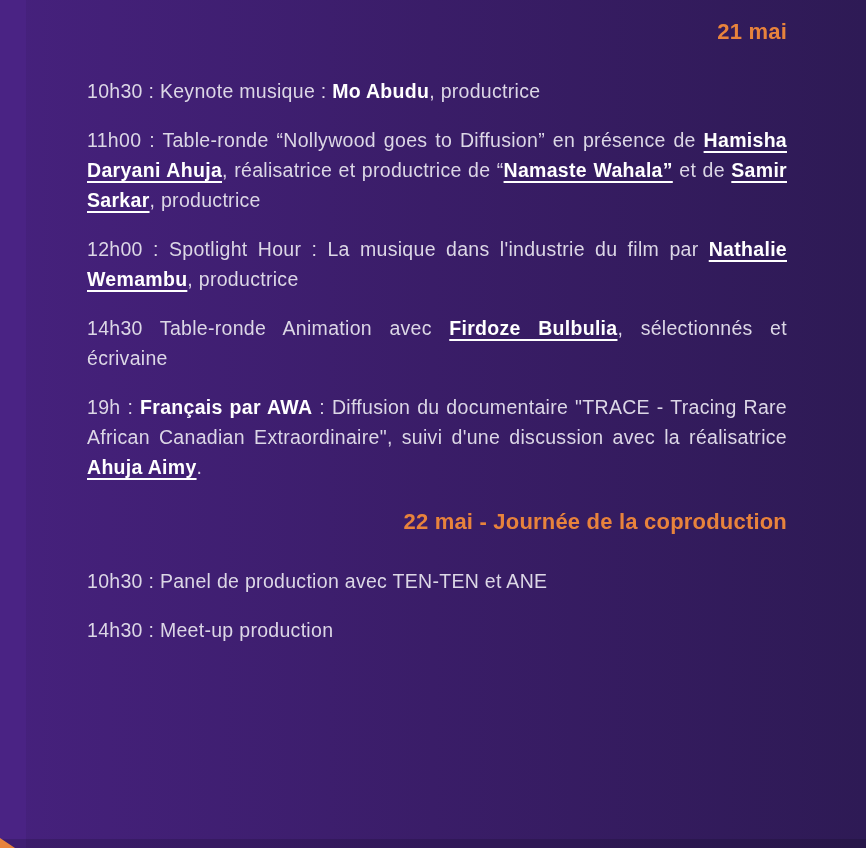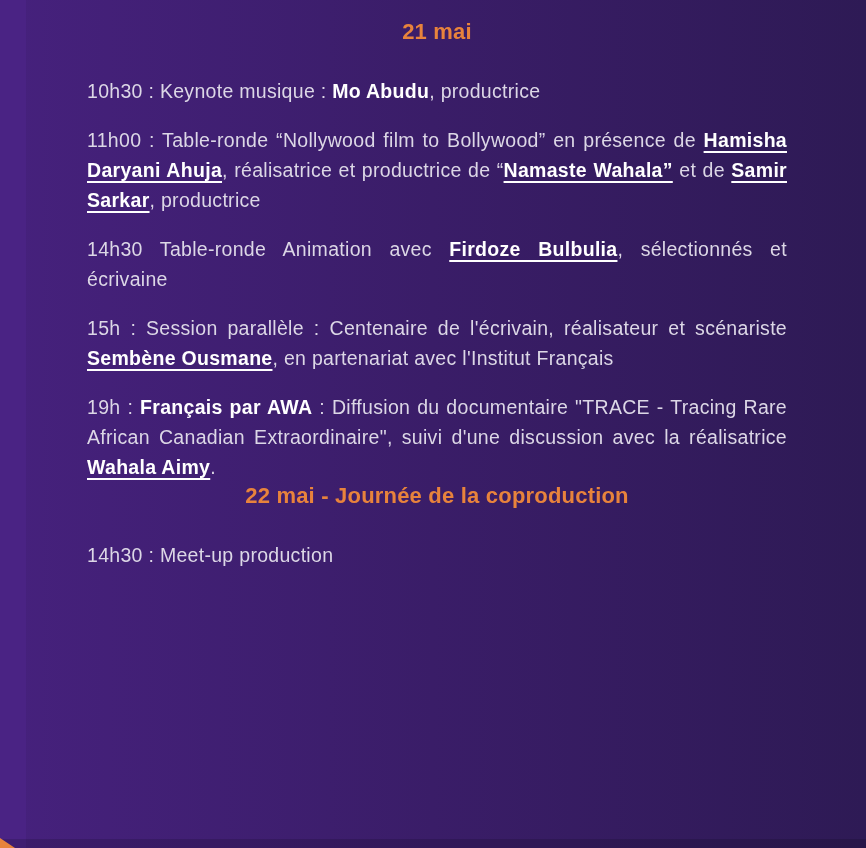--- a/index.html
+++ b/index.html
@@ -33,23 +33,23 @@
   .content{
     position:relative;
     padding:18px 79px 0 87px;
     text-align:justify;
   }
   h2.section-title{
     margin:0;
     font-size:22px;line-height:28px;font-weight:bold;
     color:var(--accent);
     letter-spacing:0.2px;
-    text-align:center;
+    text-align:right;
   }
-  h2.section-title:not(:first-child){}
+  h2.section-title:not(:first-child){margin-top:26px;}
   p.event{
     margin:19px 0 0;
     font-size:19.5px;line-height:30px;
     letter-spacing:0.3px;
     color:var(--body-text);
   }
   h2.section-title + p.event{margin-top:30px;}
   p.event .bold{
     font-weight:bold;color:var(--bold-text);
   }
@@ -62,22 +62,23 @@
   }
 </style>
 </head>
 <body>
 
 <div class="left-strip"></div>
 
 <div class="content">
     <h2 class="section-title">21 mai</h2>
     <p class="event"><span>10h30 : Keynote musique : </span><span class="bold">Mo Abudu</span><span>, productrice</span></p>
-    <p class="event"><span>11h00 : Table-ronde “Nollywood film to Bollywood” en présence de </span><span class="link">Hamisha Daryani Ahuja</span><span>, réalisatrice et productrice de “</span><span class="link">Namaste Wahala”</span><span> et de </span><span class="link">Samir Sarkar</span><span>, productrice</span></p>
+    <p class="event"><span>11h00 : Table-ronde “Nollywood goes to Diffusion” en présence de </span><span class="link">Hamisha Daryani Ahuja</span><span>, réalisatrice et productrice de “</span><span class="link">Namaste Wahala”</span><span> et de </span><span class="link">Samir Sarkar</span><span>, productrice</span></p>
+    <p class="event"><span>12h00 : Spotlight Hour : La musique dans l'industrie du film par </span><span class="link">Nathalie Wemambu</span><span>, productrice</span></p>
     <p class="event"><span>14h30 Table-ronde Animation avec </span><span class="link">Firdoze Bulbulia</span><span>, sélectionnés et écrivaine</span></p>
-    <p class="event"><span>15h : Session parallèle : Centenaire de l'écrivain, réalisateur et scénariste </span><span class="link">Sembène Ousmane</span><span>, en partenariat avec l'Institut Français</span></p>
-    <p class="event"><span>19h : </span><span class="bold">Français par AWA</span><span> : Diffusion du documentaire "TRACE - Tracing Rare African Canadian Extraordinaire", suivi d'une discussion avec la réalisatrice </span><span class="link">Wahala Aimy</span><span>.</span></p>
+    <p class="event"><span>19h : </span><span class="bold">Français par AWA</span><span> : Diffusion du documentaire "TRACE - Tracing Rare African Canadian Extraordinaire", suivi d'une discussion avec la réalisatrice </span><span class="link">Ahuja Aimy</span><span>.</span></p>
     <h2 class="section-title">22 mai - Journée de la coproduction</h2>
+    <p class="event"><span>10h30 : Panel de production avec TEN-TEN et ANE</span></p>
     <p class="event"><span>14h30 : Meet-up production</span></p>
   </div>
 
 <div class="bottom-band"></div>
 <div class="corner-accent"></div>
 
 </body></html>

